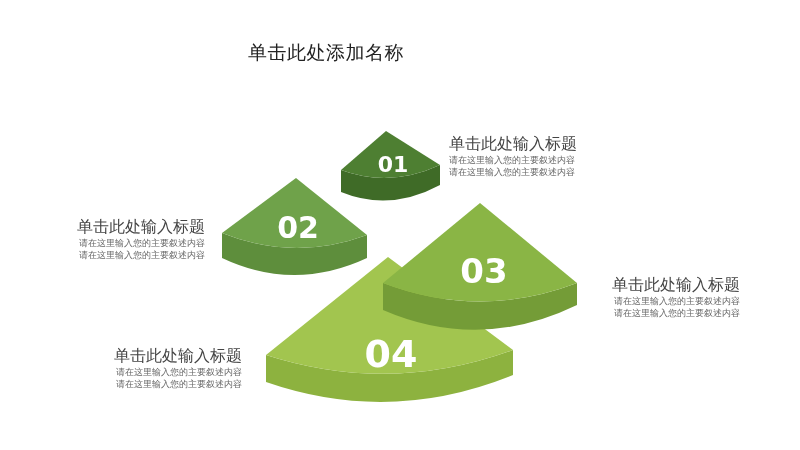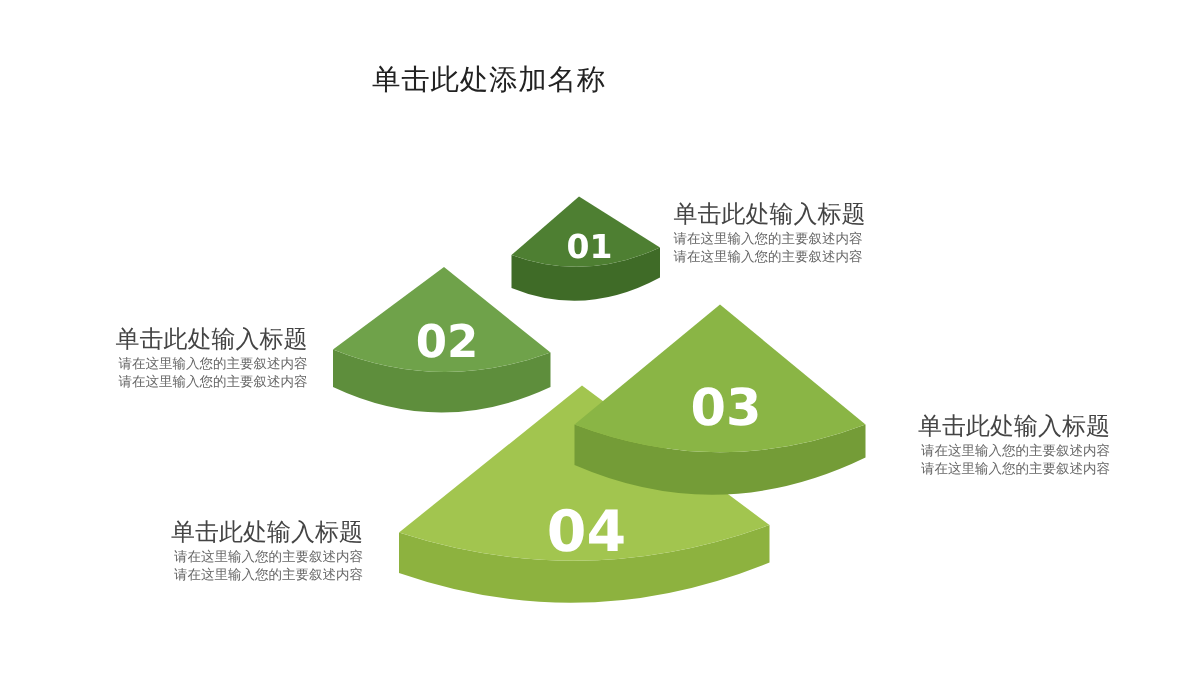--- a/index.html
+++ b/index.html
@@ -2,21 +2,21 @@
 <html><head>
 <meta charset="utf-8">
 <style>
   html, body { margin: 0; padding: 0; background: #ffffff; }
   body { width: 800px; height: 450px; position: relative; overflow: hidden;
          font-family: "DejaVu Sans", "Liberation Sans", sans-serif; }
   .title { position: absolute; left: 0; width: 652px; top: 40px; text-align: center;
            font-size: 19px; color: #222222; letter-spacing: 0.5px; }
   svg.diagram { position: absolute; left: 0; top: 0; }
   .num { font-family: "DejaVu Sans", "Liberation Sans", sans-serif; font-weight: bold; fill: #ffffff; text-anchor: middle; }
-  .label { position: absolute; color: #555555; font-family: Liberation Mono, monospace; }
+  .label { position: absolute; color: #555555; }
   .label .h { font-size: 16px; color: #444444; line-height: 20px; white-space: nowrap; }
   .label .d { font-size: 9px; line-height: 12px; color: #666666; white-space: nowrap; }
   .label.right-al { text-align: right; }
   .label.left-al { text-align: left; }
 </style>
 </head>
 <body>
 
 <div class="title">单击此处添加名称</div>
 

